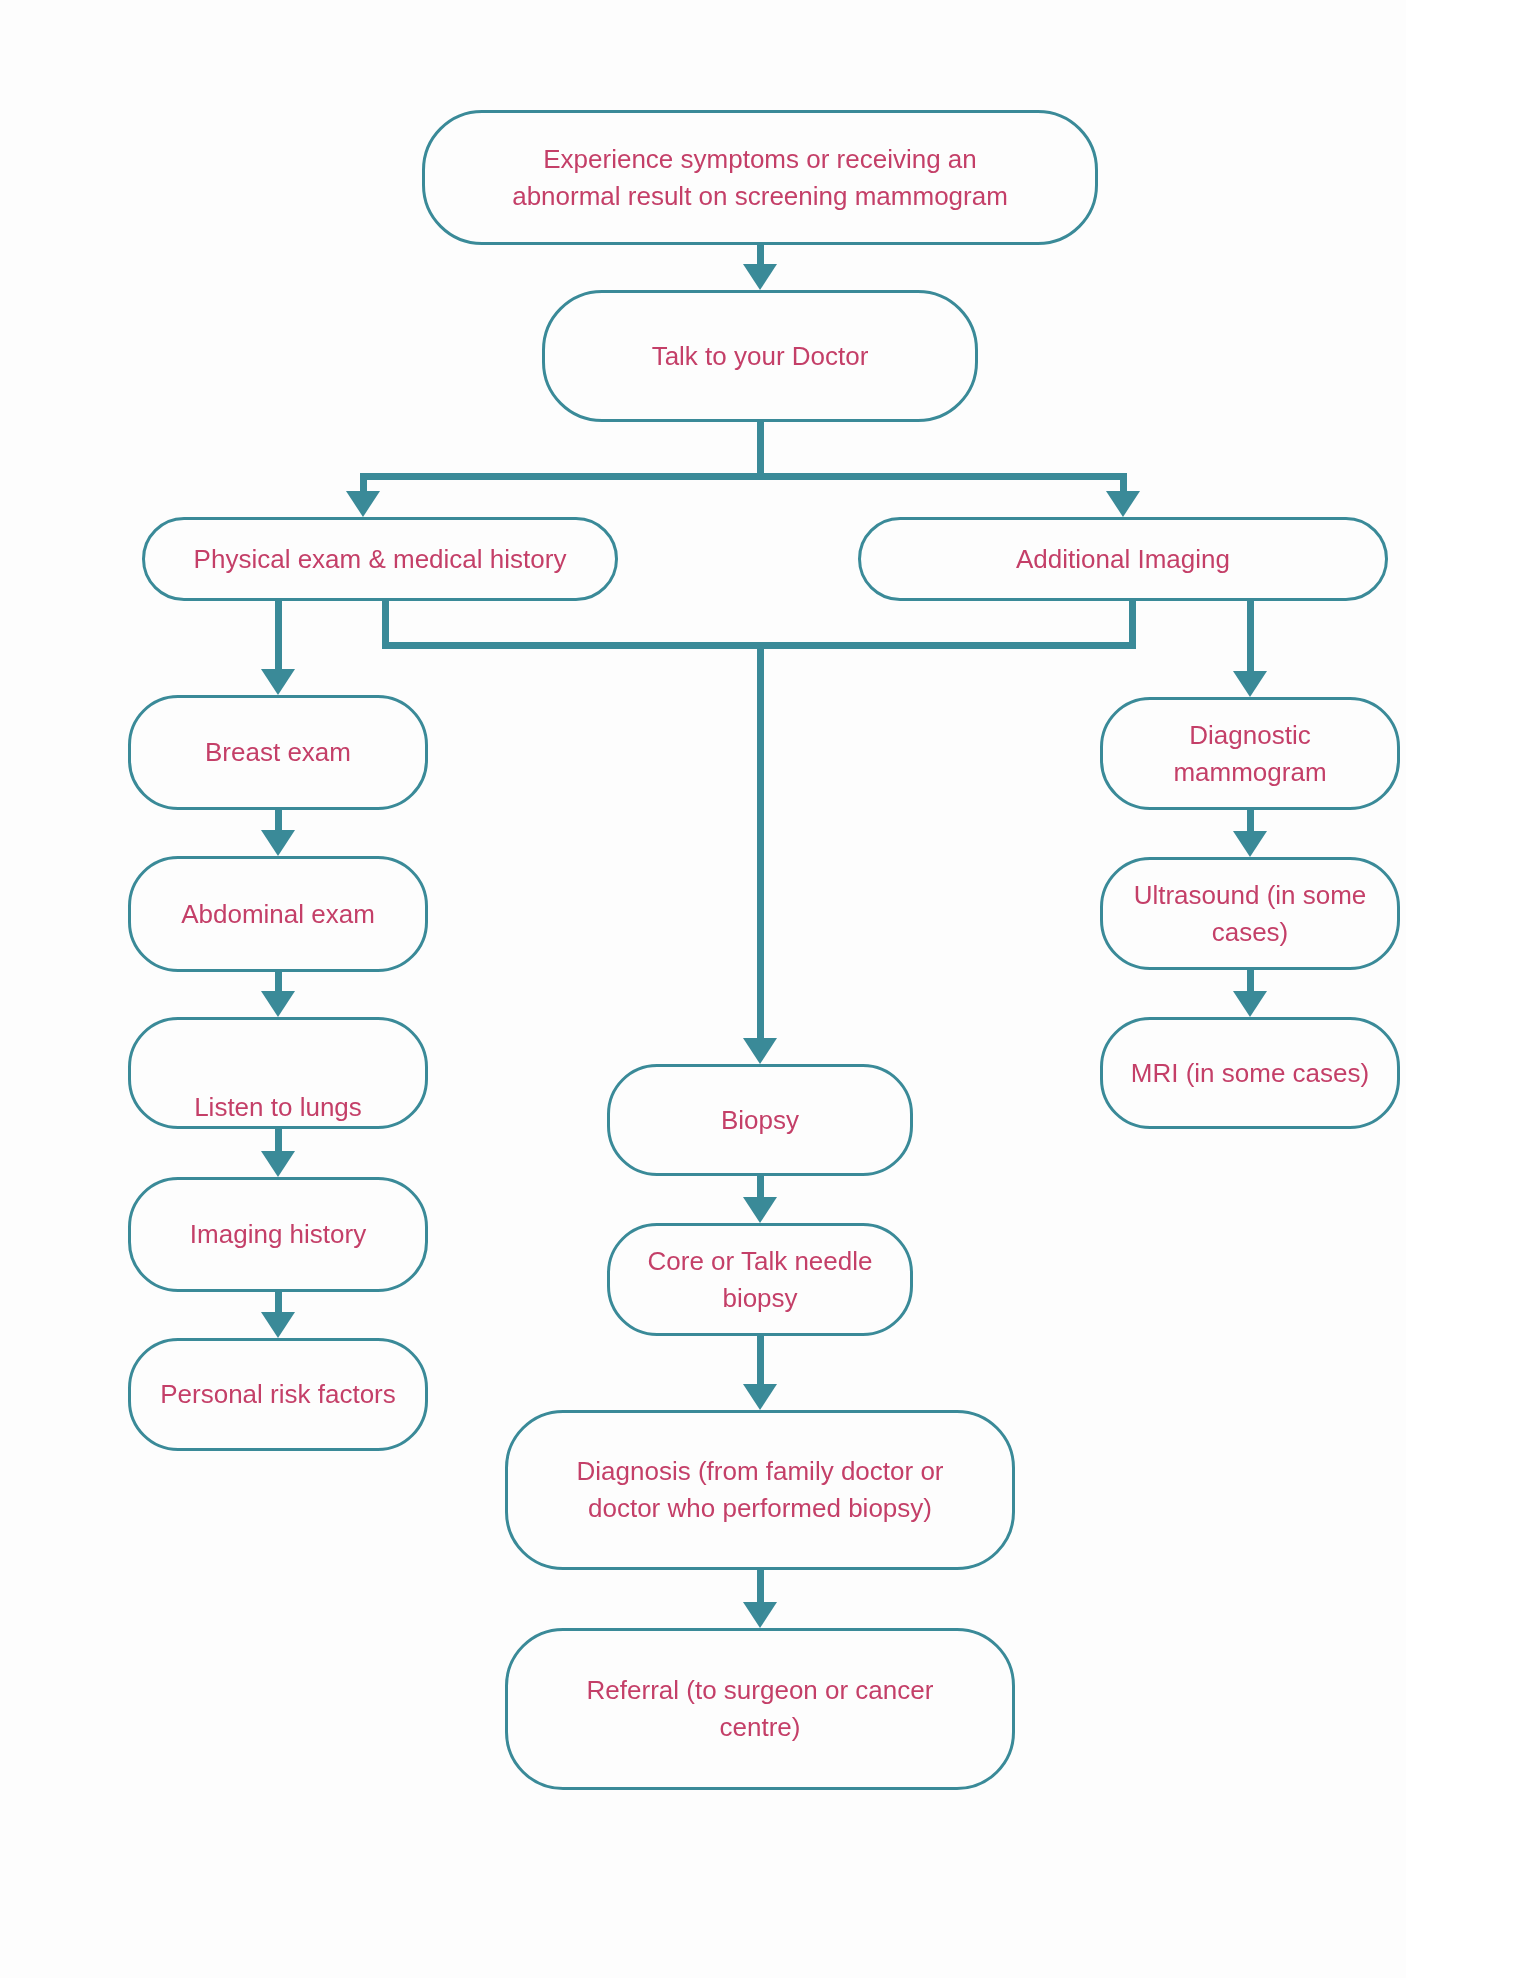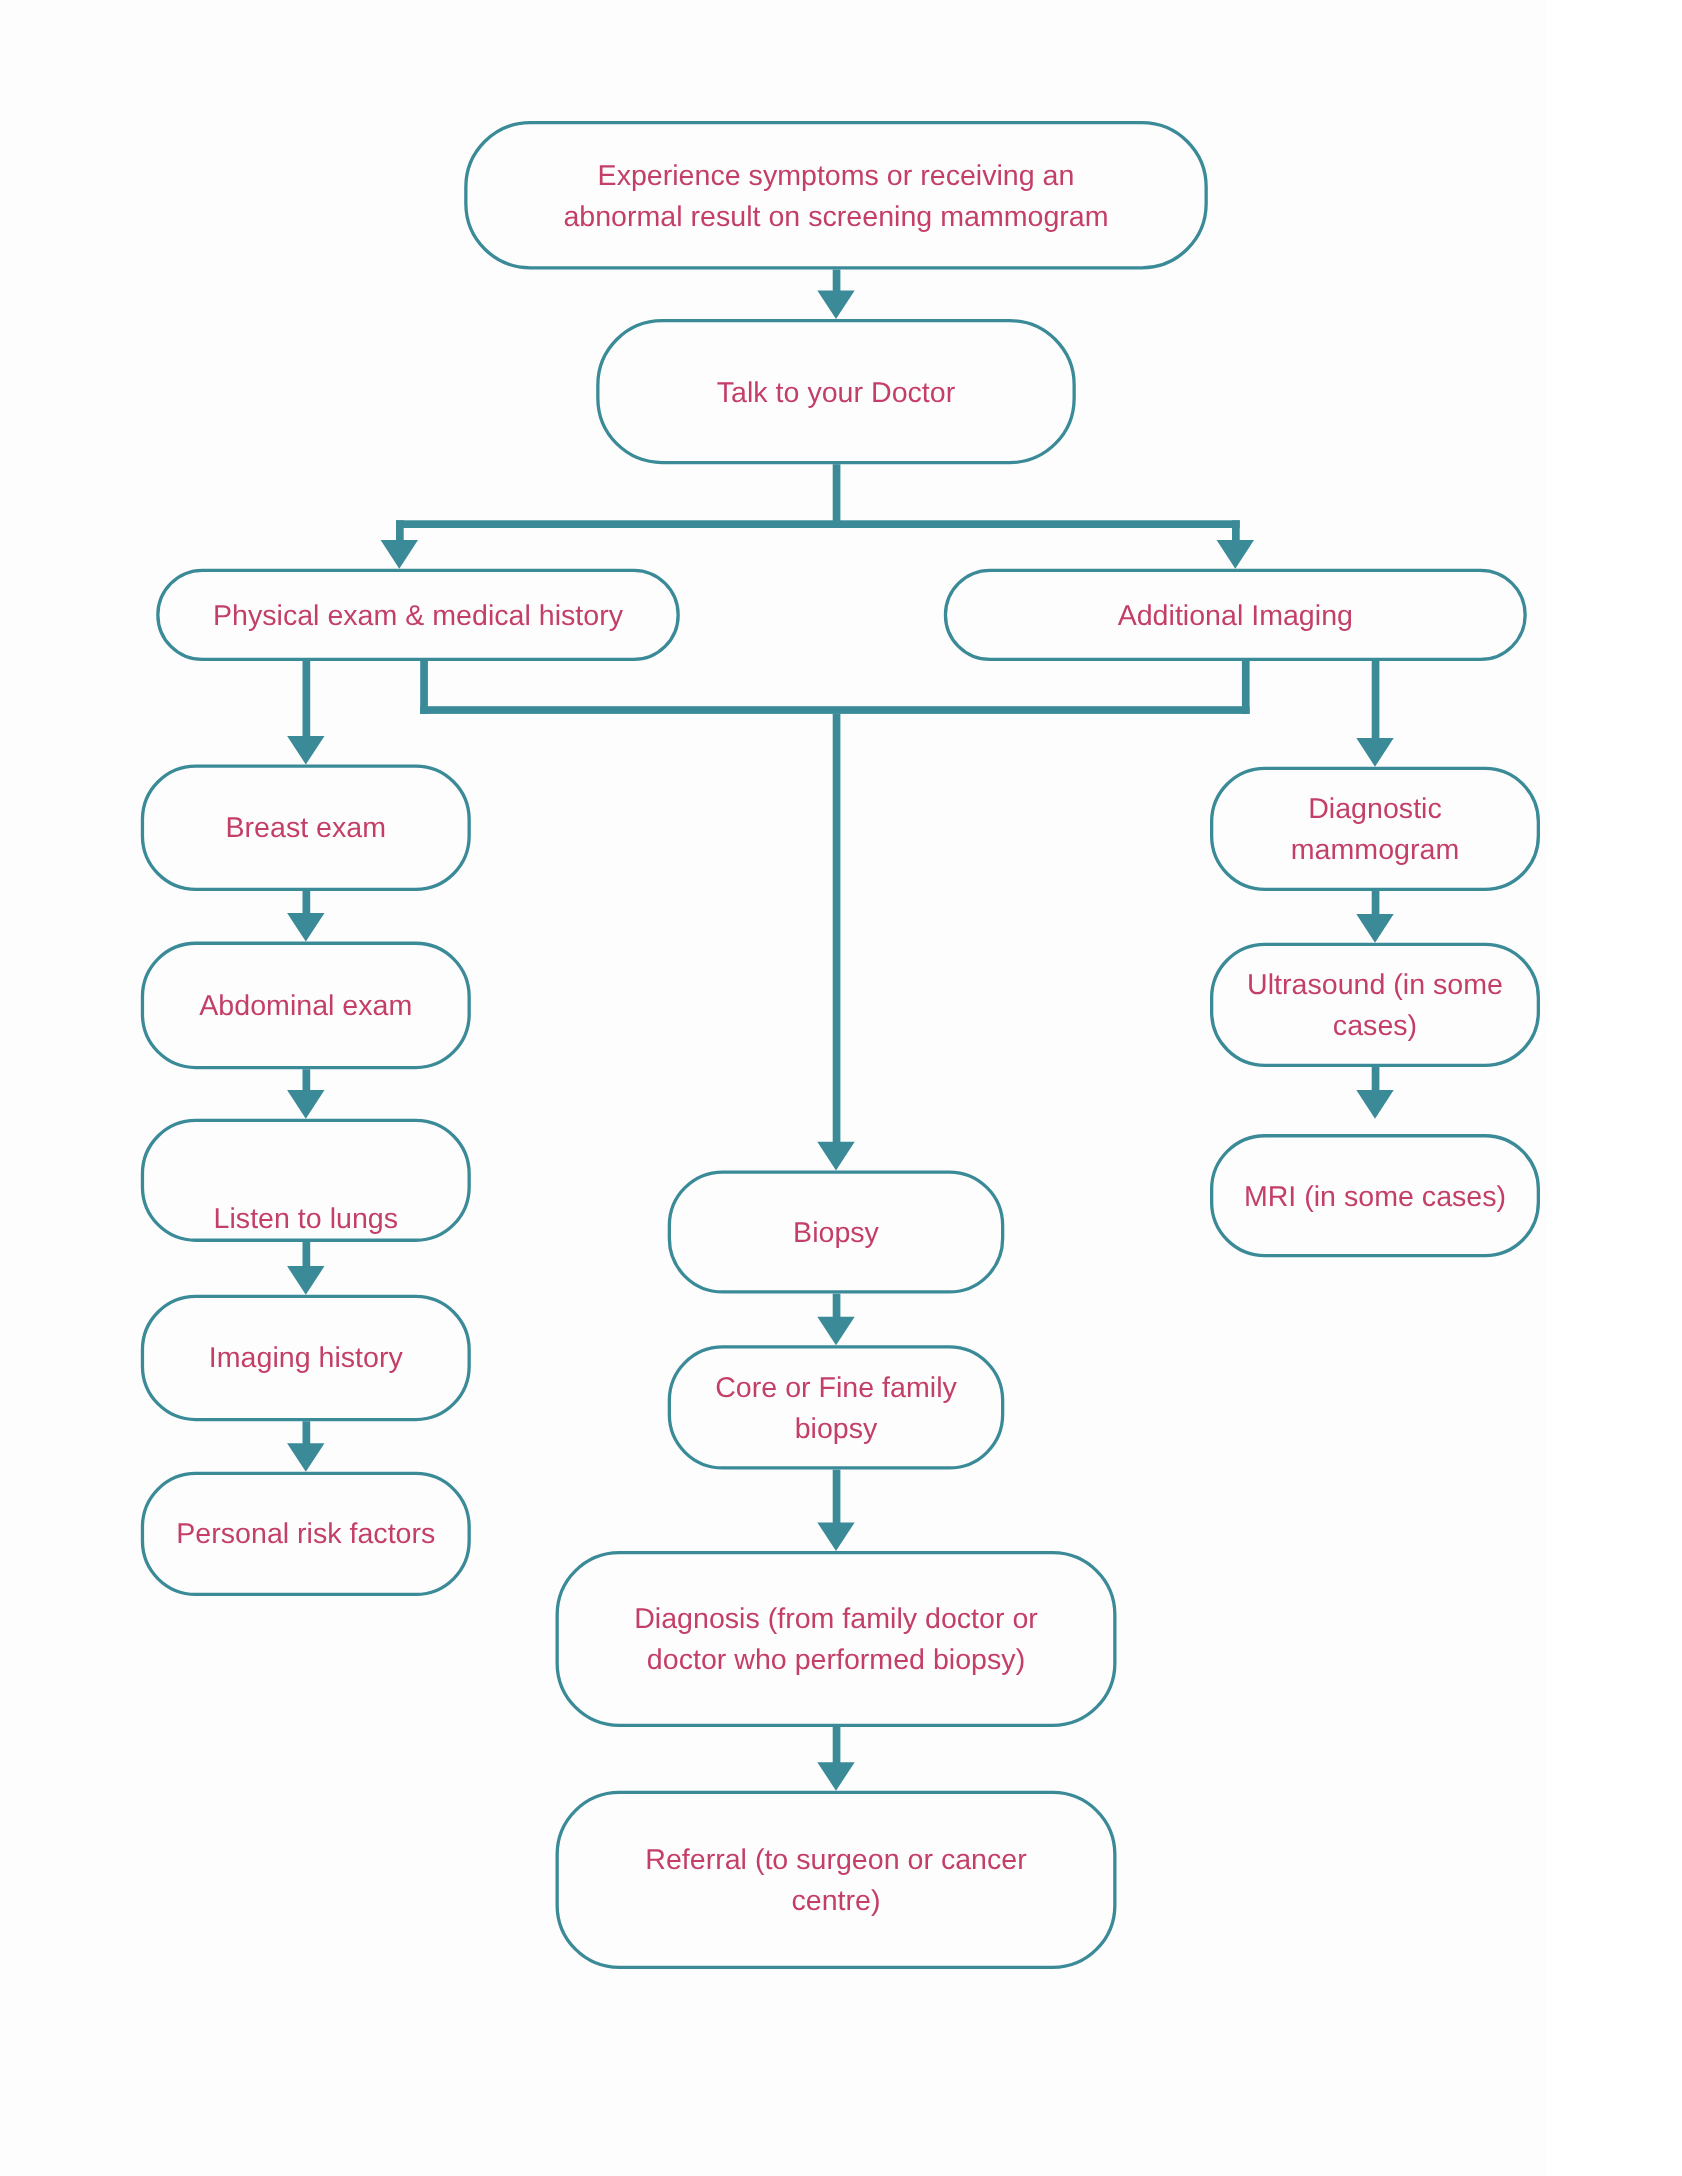--- a/index.html
+++ b/index.html
@@ -91,30 +91,30 @@
   <div class="node" style="left:1100px;top:697px;width:300px;height:113px;">
     <span class="label">Diagnostic
 mammogram</span>
   </div>
 
   <div class="node" style="left:1100px;top:857px;width:300px;height:113px;padding:0 10px;">
     <span class="label">Ultrasound (in some
 cases)</span>
   </div>
 
-  <div class="node" style="left:1100px;top:1017px;width:300px;height:112px;padding:0 10px;margin-top:14px;">
+  <div class="node" style="left:1100px;top:1017px;width:300px;height:112px;padding:0 10px;">
     <span class="label">MRI (in some cases)</span>
   </div>
 
   <div class="node" style="left:607px;top:1064px;width:306px;height:112px;">
     <span class="label">Biopsy</span>
   </div>
 
   <div class="node" style="left:607px;top:1223px;width:306px;height:113px;">
-    <span class="label">Core or Fine family
+    <span class="label">Core or Talk needle
 biopsy</span>
   </div>
 
   <div class="node r58" style="left:505px;top:1410px;width:510px;height:160px;">
     <span class="label">Diagnosis (from family doctor or
 doctor who performed biopsy)</span>
   </div>
 
   <div class="node r58" style="left:505px;top:1628px;width:510px;height:162px;">
     <span class="label">Referral (to surgeon or cancer

